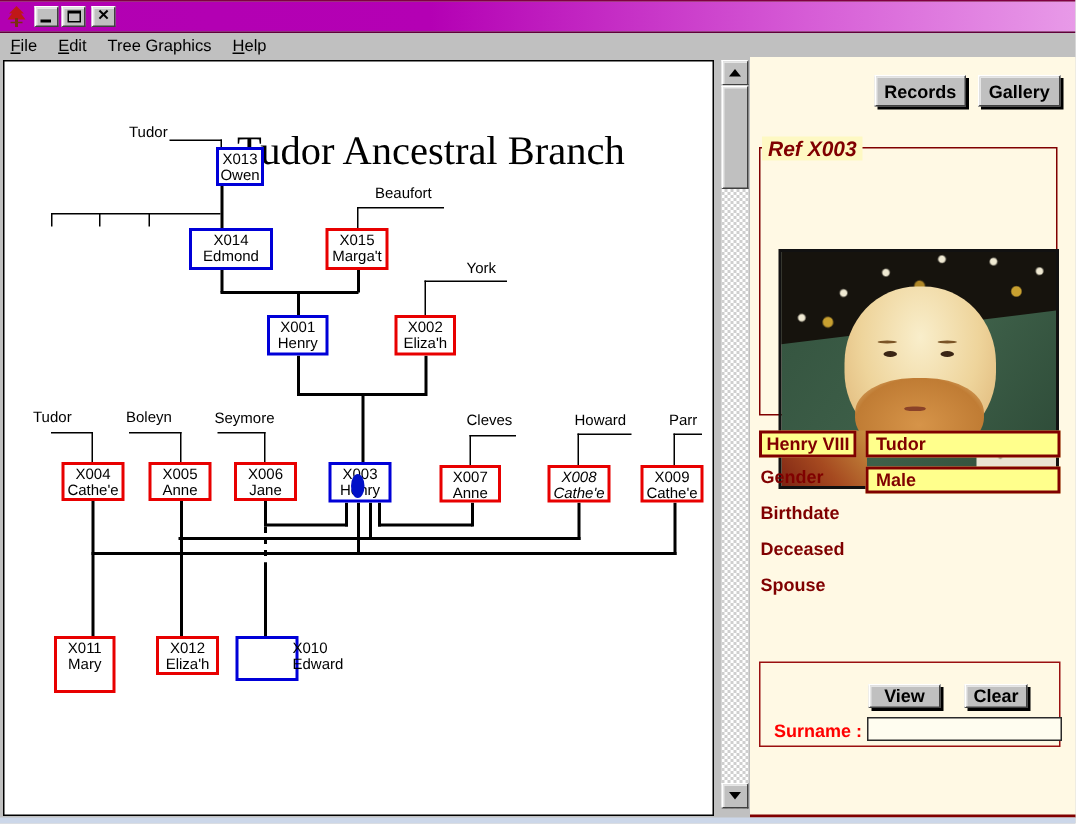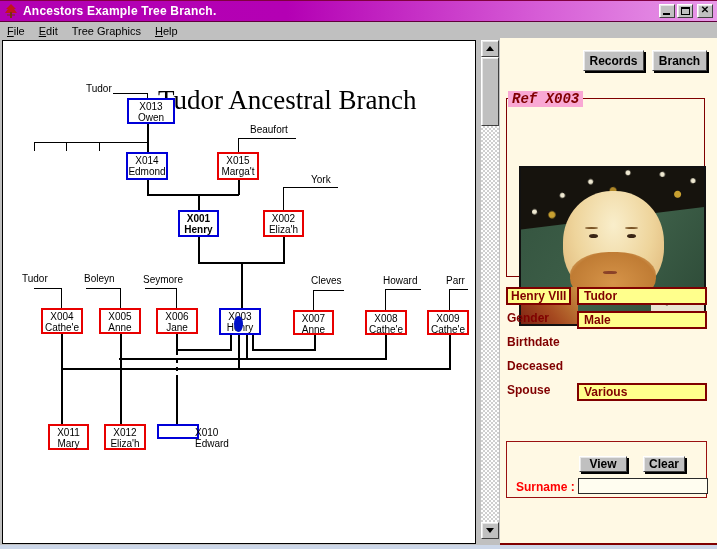--- a/index.html
+++ b/index.html
@@ -57,22 +57,22 @@
   .panel { position:absolute; left:500px; top:38px; width:220px; height:507px;
     background:#fff9e4; border-right:2px solid #800000; border-bottom:2px solid #800000; }
   .pbtn { position:absolute; height:21px; background:#c0c0c0; color:#000; font-weight:bold; font-size:12px;
     border:1px solid; border-color:#ffffff #404040 #404040 #ffffff;
     box-shadow:2px 2px 0 #000, inset 1px 1px 0 #e6e6e6;
     display:flex; align-items:center; justify-content:center; font-family:"Liberation Sans",sans-serif; }
   .btn-records { left:83px; top:12px; width:61px; }
   .btn-gallery { left:152px; top:12px; width:55px; }
 
   .ref-group { position:absolute; left:6px; top:60px; width:199px; height:179px; border:1px solid #800000; }
-  .ref-title { position:absolute; left:8px; top:53px; background:#f9a8d4; padding:0 4px;
-    font-family:Liberation Mono, monospace; font-style:italic; font-weight:bold;
+  .ref-title { position:absolute; left:8px; top:53px; background:#fef9c3; padding:0 4px;
+    font-family:Liberation Sans, sans-serif; font-style:italic; font-weight:bold;
     font-size:14px; color:#800000; }
 
   .portrait { position:absolute; left:12px; top:67px; width:187px; height:160px; border:2px solid #111;
     background:linear-gradient(125deg,#33523e 0%,#3e6049 55%,#2c4936 100%); overflow:hidden; }
   .hat { position:absolute; left:-8%; top:-14%; width:116%; height:46%; background:#16130d; transform:rotate(-7deg);
     background-image:
       radial-gradient(circle 3px at 12% 78%, #efe9d2 0 2px, transparent 3px),
       radial-gradient(circle 3px at 26% 60%, #efe9d2 0 2px, transparent 3px),
       radial-gradient(circle 3px at 40% 46%, #efe9d2 0 2px, transparent 3px),
       radial-gradient(circle 3px at 58% 40%, #efe9d2 0 2px, transparent 3px),
@@ -122,21 +122,20 @@
 </style>
 </head>
 <body>
 
 <div class="titlebar">
   <svg class="titlebar-icon" viewBox="0 0 16 16">
     <rect x="7" y="9" width="2" height="6" fill="#7a3010"></rect>
     <path d="M8 1 L3 6 L5 6 L2 10 L7 10 L7 9 L9 9 L9 10 L14 10 L11 6 L13 6 Z" fill="#c01818"></path>
     <path d="M4 12 L12 12" stroke="#7a3010" stroke-width="1"></path>
   </svg>
-  <span class="titlebar-text">Ancestors Example Tree Branch.</span>
   <span class="winbtns">
     <span class="winbtn">
         <span class="glyph-min"></span>
       </span>
     <span class="winbtn">
         <span class="glyph-max"></span>
       </span>
     <span class="winbtn close">
         <span class="glyph-close">✕</span>
       </span>
@@ -206,52 +205,52 @@
       <div class="tlabel" style="left: 247px; top: 83px;">Beaufort</div>
       <div class="tlabel" style="left: 308px; top: 133px;">York</div>
       <div class="tlabel" style="left: 19px; top: 232px;">Tudor</div>
       <div class="tlabel" style="left: 81px; top: 232px;">Boleyn</div>
       <div class="tlabel" style="left: 140px; top: 233px;">Seymore</div>
       <div class="tlabel" style="left: 308px; top: 234px;">Cleves</div>
       <div class="tlabel" style="left: 380px; top: 234px;">Howard</div>
       <div class="tlabel" style="left: 443px; top: 234px;">Parr</div>
     </div>
   <div id="tree-nodes">
-      <div class="tnode m" style="left: 124px; top: 57px; width: 48px; height: 26px;"><span>X013</span><br><span>Owen</span></div>
-      <div class="tnode m" style="left: 123px; top: 111px; width: 42px; height: 28px;"><span>X014</span><br><span>Edmond</span></div>
+      <div class="tnode m" style="left: 141px; top: 57px; width: 32px; height: 26px;"><span>X013</span><br><span>Owen</span></div>
+      <div class="tnode m" style="left: 123px; top: 111px; width: 56px; height: 28px;"><span>X014</span><br><span>Edmond</span></div>
       <div class="tnode f" style="left: 214px; top: 111px; width: 42px; height: 28px;"><span>X015</span><br><span>Marga't</span></div>
-      <div class="tnode m" style="left: 175px; top: 169px; width: 41px; height: 27px; font-weight: bold;"><span>X001</span><br><span>Henry</span></div>
+      <div class="tnode m" style="left: 175px; top: 169px; width: 41px; height: 27px;"><span>X001</span><br><span>Henry</span></div>
       <div class="tnode f" style="left: 260px; top: 169px; width: 41px; height: 27px;"><span>X002</span><br><span>Eliza'h</span></div>
       <div class="tnode f" style="left: 38px; top: 267px; width: 42px; height: 26px;"><span>X004</span><br><span>Cathe'e</span></div>
       <div class="tnode f" style="left: 96px; top: 267px; width: 42px; height: 26px;"><span>X005</span><br><span>Anne</span></div>
       <div class="tnode f" style="left: 153px; top: 267px; width: 42px; height: 26px;"><span>X006</span><br><span>Jane</span></div>
       <div class="tnode m" style="left: 216px; top: 267px; width: 42px; height: 27px;"><span>X003</span><br><span>Henry</span></div>
       <div class="tnode f" style="left: 290px; top: 269px; width: 41px; height: 25px;"><span>X007</span><br><span>Anne</span></div>
-      <div class="tnode f" style="left: 362px; top: 269px; width: 42px; height: 25px;"><span>X008</span><br><span>Cathe'e</span></div>
+      <div class="tnode f" style="left: 362px; top: 269px; width: 42px; height: 25px; font-style: italic;"><span>X008</span><br><span>Cathe'e</span></div>
       <div class="tnode f" style="left: 424px; top: 269px; width: 42px; height: 25px;"><span>X009</span><br><span>Cathe'e</span></div>
-      <div class="tnode f" style="left: 45px; top: 383px; width: 41px; height: 26px;"><span>X011</span><br><span>Mary</span></div>
+      <div class="tnode f" style="left: 33px; top: 383px; width: 41px; height: 38px;"><span>X011</span><br><span>Mary</span></div>
       <div class="tnode f" style="left: 101px; top: 383px; width: 42px; height: 26px;"><span>X012</span><br><span>Eliza'h</span></div>
-      <div class="tnode m" style="left: 154px; top: 383px; width: 42px; height: 15px; padding-left: 36px;"><span>X010</span><br><span>Edward</span></div>
+      <div class="tnode m" style="left: 154px; top: 383px; width: 42px; height: 30px; padding-left: 36px;"><span>X010</span><br><span>Edward</span></div>
     </div>
   <div class="marker" id="sel-marker" style="left: 231px; top: 275px; width: 9px; height: 16px;"></div>
 </div>
 
 <div class="scrollbar">
   <div class="sb-btn sb-up">
       <span class="tri-up"></span>
     </div>
   <div class="sb-thumb"></div>
   <div class="sb-btn sb-down">
       <span class="tri-down"></span>
     </div>
 </div>
 
 <div class="panel">
   <div class="pbtn btn-records">Records</div>
-  <div class="pbtn btn-gallery">Branch</div>
+  <div class="pbtn btn-gallery">Gallery</div>
 
   <div class="ref-group">
     <div class="portrait">
       <div class="hat"></div>
       <div class="face"></div>
       <div class="beard"></div>
       <div class="brow l"></div>
       <div class="brow r"></div>
       <div class="eye l"></div>
       <div class="eye r"></div>
@@ -272,21 +271,20 @@
         <div class="fvalue">Male</div>
       </div>
       <div class="frow">
         <div class="flabel">Birthdate</div>
       </div>
       <div class="frow">
         <div class="flabel">Deceased</div>
       </div>
       <div class="frow">
         <div class="flabel">Spouse</div>
-        <div class="fvalue">Various</div>
       </div>
     </div>
 
   <div class="heredity">
     <div class="pbtn inner btn-view">View</div>
     <div class="pbtn inner btn-clear">Clear</div>
     <div class="surname-label">Surname :</div>
     <input class="surname-field" value="" style="">
   </div>
 </div>

